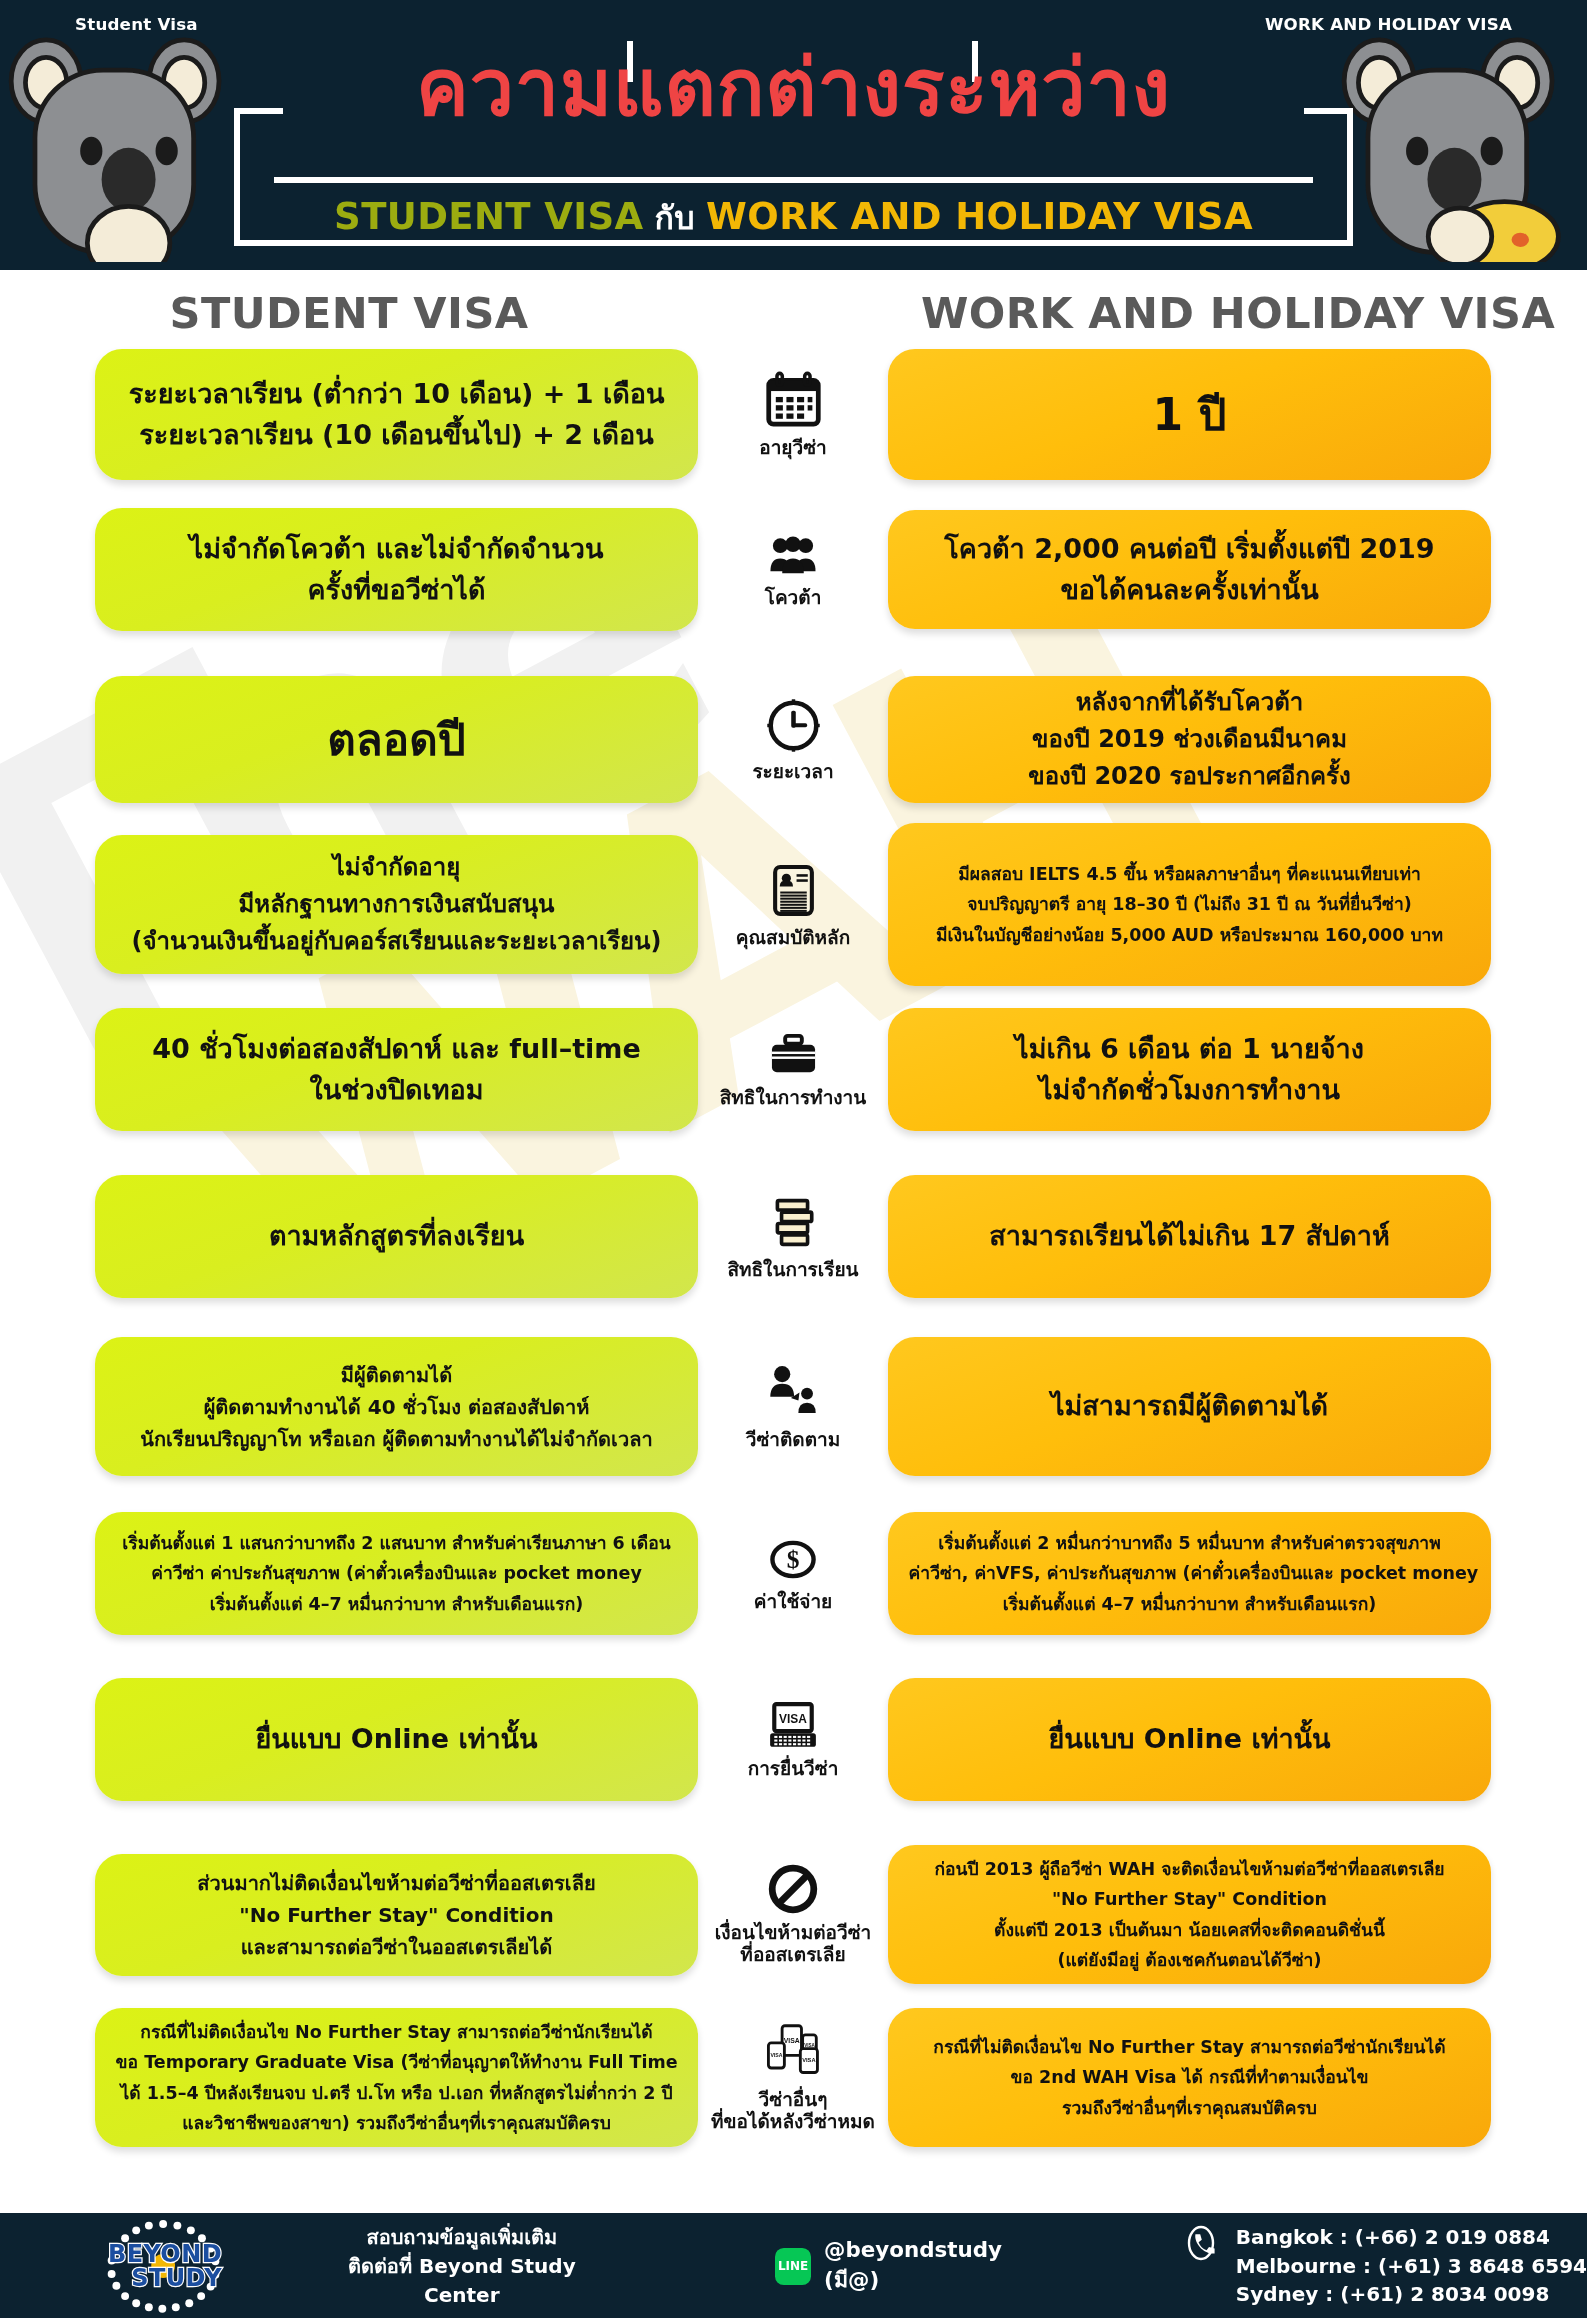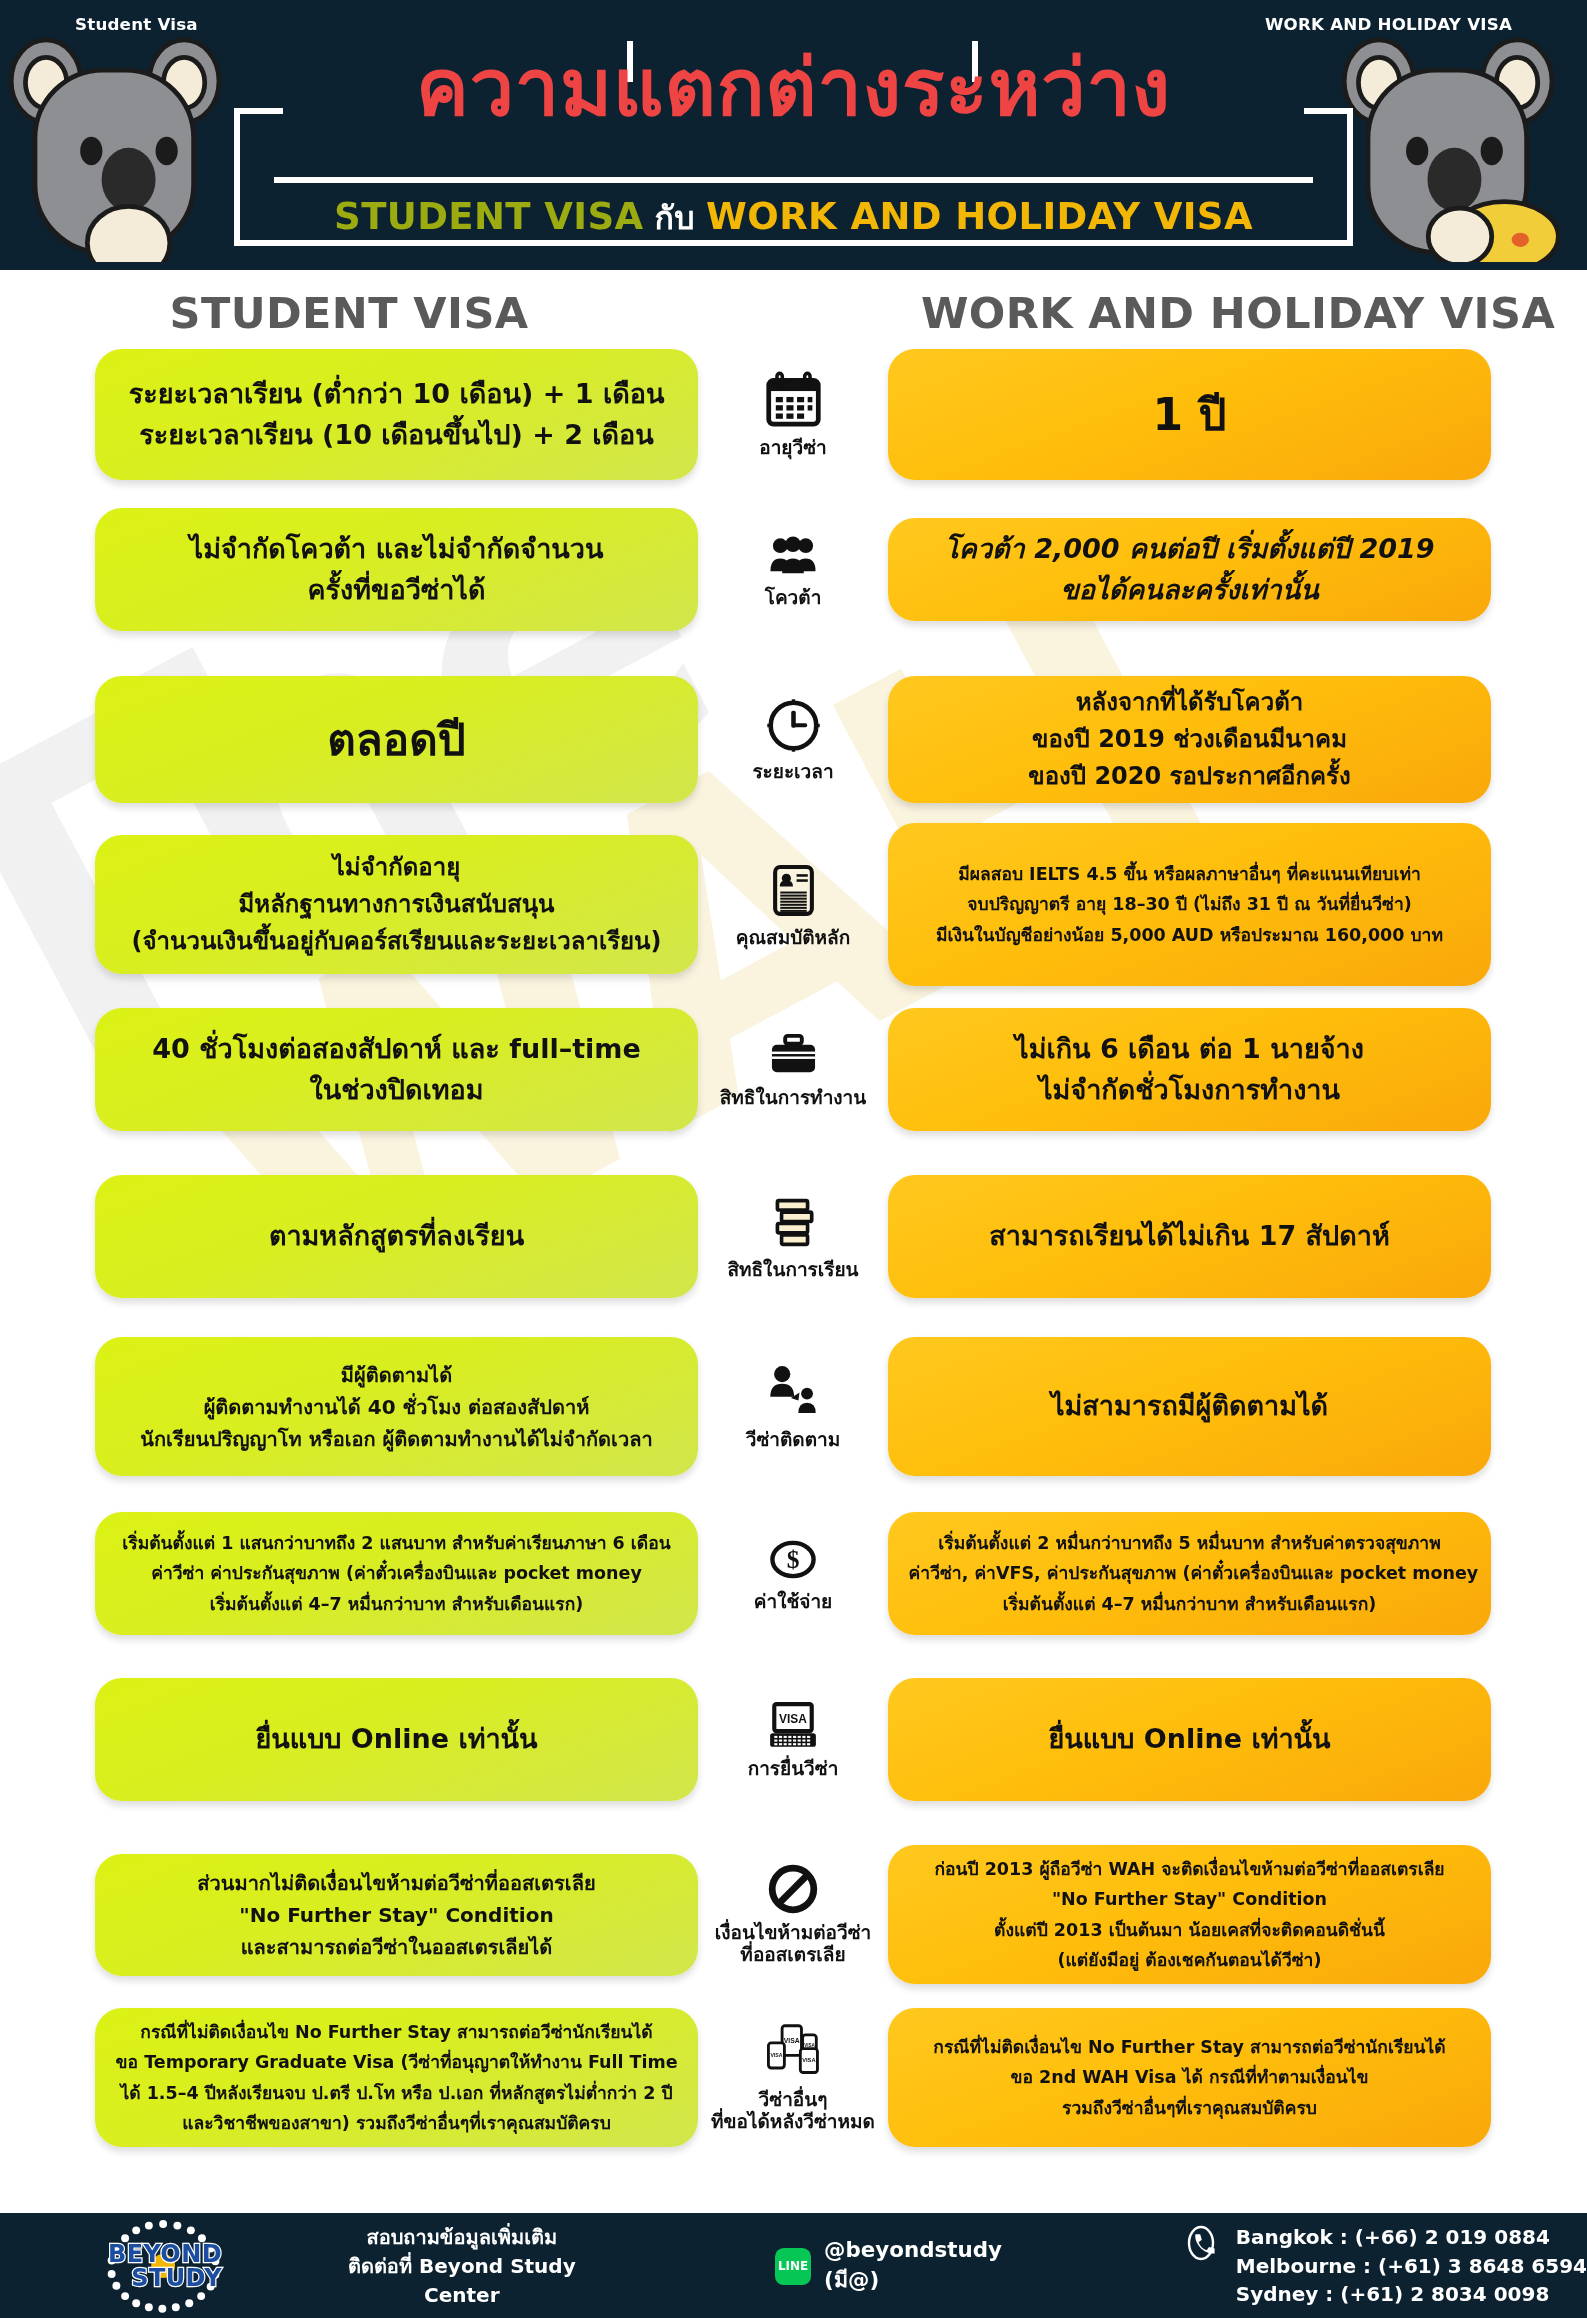--- a/index.html
+++ b/index.html
@@ -330,21 +330,21 @@
               <ellipse cx="24" cy="30" rx="15" ry="15"></ellipse>
               <ellipse cx="50" cy="27" rx="16" ry="16"></ellipse>
               <ellipse cx="76" cy="30" rx="15" ry="15"></ellipse>
               <path d="M4 82 q0 -26 20 -26 q20 0 20 26 z"></path>
               <path d="M56 82 q0 -26 20 -26 q20 0 20 26 z"></path>
               <path d="M28 86 q0 -30 22 -30 q22 0 22 30 z"></path>
             </svg>
           </span>
           <span class="icon-label">โควต้า</span>
         </div>
-        <div class="cell cell-right t-lg" style="height: 103px; font-style: italic;">
+        <div class="cell cell-right t-lg" style="height: 119px;">
           <div class="lines">
             <div>โควต้า 2,000 คนต่อปี เริ่มตั้งแต่ปี 2019</div>
             <div>ขอได้คนละครั้งเท่านั้น</div>
           </div>
         </div>
       </div>
       <div class="row" style="top: 406px; height: 127px;">
         <div class="cell cell-left t-xl" style="height: 127px;">
           <div class="lines">
             <div>ตลอดปี</div>

